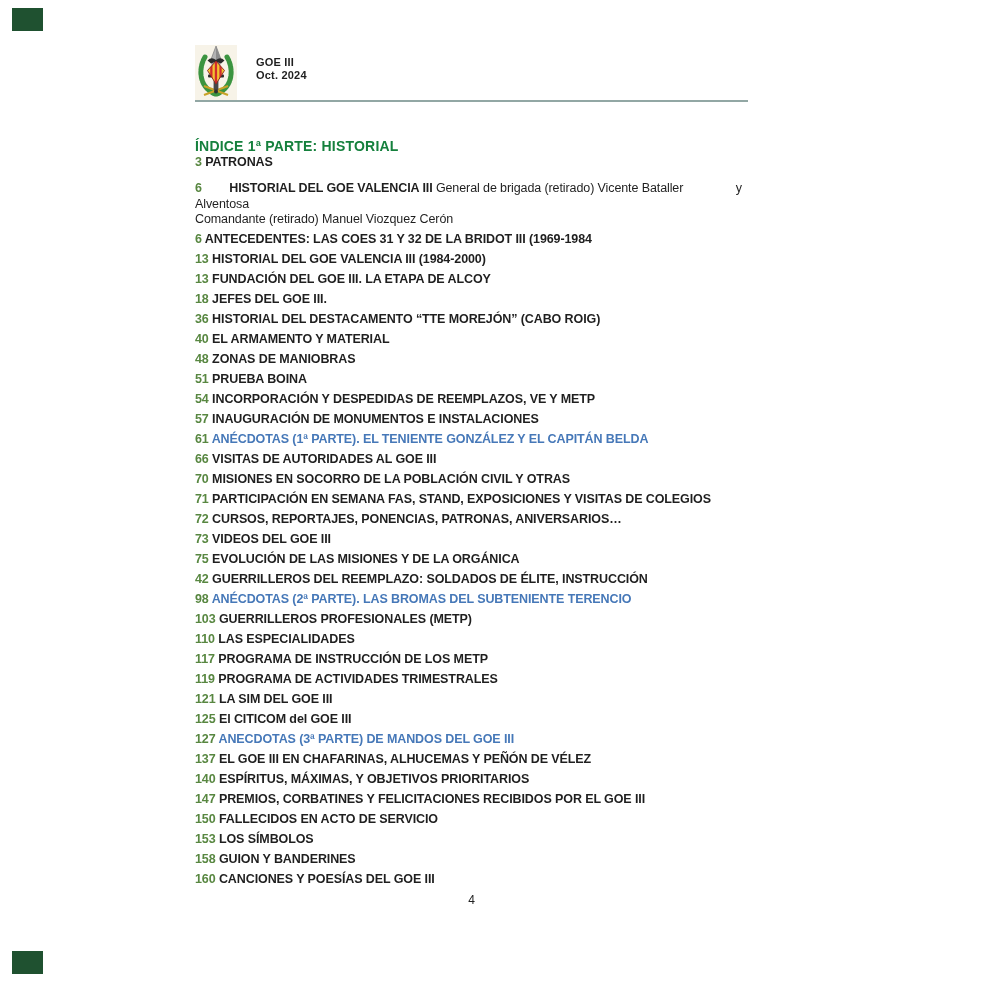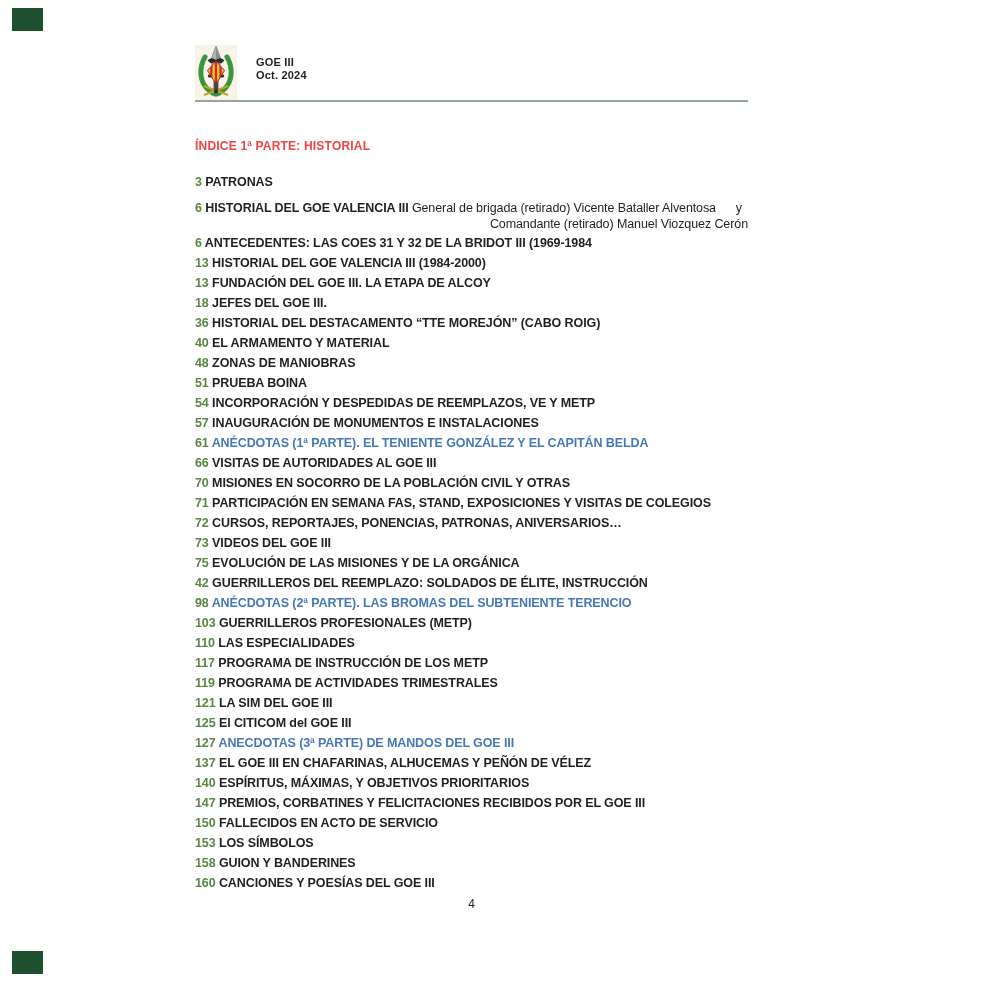--- a/index.html
+++ b/index.html
@@ -12,34 +12,34 @@
   .corner-mark { position:absolute; left:12px; width:31px; height:23px; background:var(--corner-green,#1f5130); }
   .corner-mark.top { top:8px; }
   .corner-mark.bottom { top:951px; }
 
   .emblem { position:absolute; left:195px; top:45px; width:42px; height:55px; }
   .masthead { position:absolute; left:256px; top:56px; font-weight:bold; font-size:11px; line-height:13px; color:#1f1f1f; letter-spacing:0.2px; }
   .masthead div { white-space:nowrap; }
   .header-rule { position:absolute; left:195px; top:100px; width:553px; height:2px; background:var(--rule,#92a7a4); }
 
   .content { position:absolute; left:195px; top:137px; width:553px; }
-  .index-title { font-size:12px; font-weight:bold; margin:0 0 20px 0; line-height:19px; letter-spacing:0.2px; color:#ef4444; }
+  .index-title { font-size:14px; font-weight:bold; margin:0 0 0 0; line-height:19px; letter-spacing:0.2px; color:#15803d; }
 
   .entry { font-size:12.5px; font-weight:bold; line-height:13px; margin-bottom:7px; letter-spacing:-0.1px; color:var(--text,#1f1f1f); white-space:nowrap; }
   .entry .pageno { color:var(--green,#588741); }
   .entry.blue .title { color:var(--blue,#4678b8);margin-top:40px; }
   .entry.extra-gap { margin-bottom:12px; }
 
   .entry-byline { font-size:12.5px; line-height:15.5px; margin-bottom:5px; letter-spacing:-0.1px; white-space:normal; }
   .entry-byline .line1 { display:flex; }
   .entry-byline .pageno { color:var(--green,#588741); font-weight:bold; }
-  .entry-byline .lead { font-weight:bold; }
+  .entry-byline .lead { font-weight:bold;margin-left:24px; }
   .entry-byline .byline { font-weight:normal; }
   .entry-byline .tail { font-weight:normal; margin-left:auto; padding-right:6px; }
-  .entry-byline .line2 { font-weight:normal;text-align:right; }
+  .entry-byline .line2 { font-weight:normal; }
 
   .page-number { margin-top:6px; text-align:center; font-size:12px; font-weight:normal; color:#222; }
 </style>
 </head>
 <body style="background: rgb(255, 255, 255);">
 
 <div class="corner-mark top"></div>
 <div class="corner-mark bottom"></div>
 
 <svg class="emblem" viewBox="0 0 42 55" xmlns="http://www.w3.org/2000/svg">

